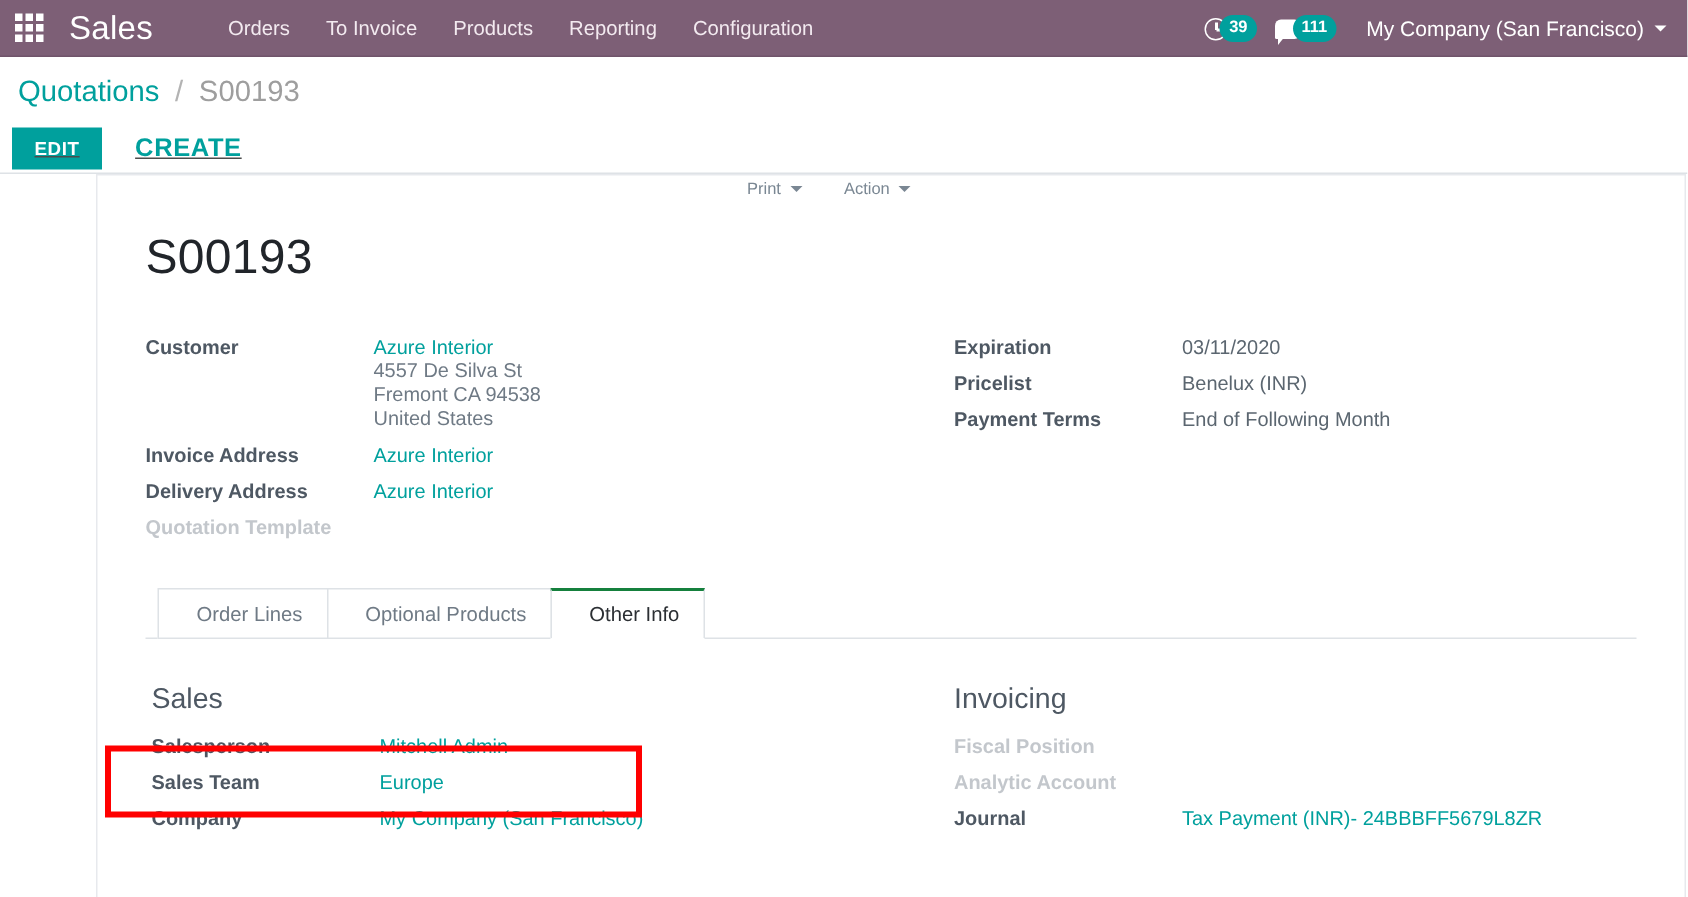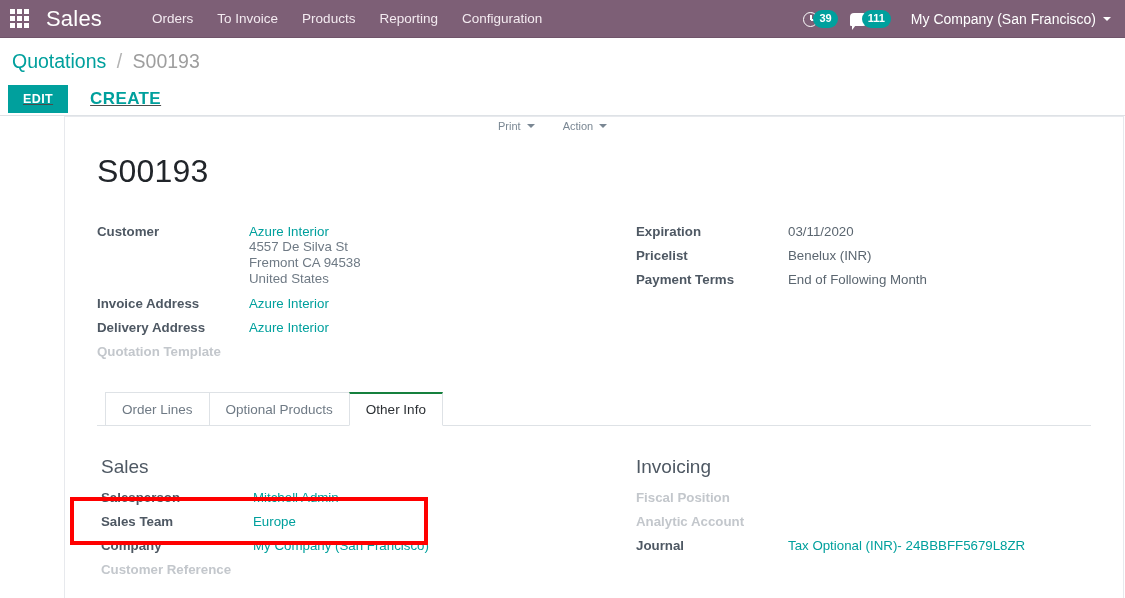--- a/index.html
+++ b/index.html
@@ -244,21 +244,21 @@
 
   
   .notebook { margin-top: 24px; }
   .tabs {
     display: flex;
     align-items: flex-end;
     border-bottom: 1px solid #dee2e6;
     padding-left: 8px;
   }
   .tab {
-    padding: 9px 16px 8px 16px;
+    padding: 9px 16px 8px 25px;
     font-size: 13.5px;
     color: #6f7a85;
     background: #ffffff;
     border: 1px solid #dee2e6;
     border-bottom: 1px solid #dee2e6;
     margin-bottom: -1px;
     margin-right: -1px;
     cursor: pointer;
     white-space: nowrap;
   }
@@ -439,44 +439,40 @@
                 <td class="fval">
                   <span class="link">Europe</span>
                 </td>
               </tr>
               <tr>
                 <td class="flabel">Company</td>
                 <td class="fval">
                   <span class="link">My Company (San Francisco)</span>
                 </td>
               </tr>
-              <tr>
-                <td class="flabel empty">Customer Reference</td>
-                <td class="fval"></td>
-              </tr>
             </tbody>
               </table>
           </div>
 
           <div class="group-col right">
             <div class="sub-head">Invoicing</div>
             <table class="fields">
               <tbody>
                   <tr>
                 <td class="flabel empty">Fiscal Position</td>
                 <td class="fval"></td>
               </tr>
               <tr>
                 <td class="flabel empty">Analytic Account</td>
                 <td class="fval"></td>
               </tr>
               <tr>
                 <td class="flabel">Journal</td>
                 <td class="fval">
-                  <span class="link">Tax Optional (INR)- 24BBBFF5679L8ZR</span>
+                  <span class="link">Tax Payment (INR)- 24BBBFF5679L8ZR</span>
                 </td>
               </tr>
             </tbody>
               </table>
           </div>
 
         </div>
       </div>
     </div>
 

